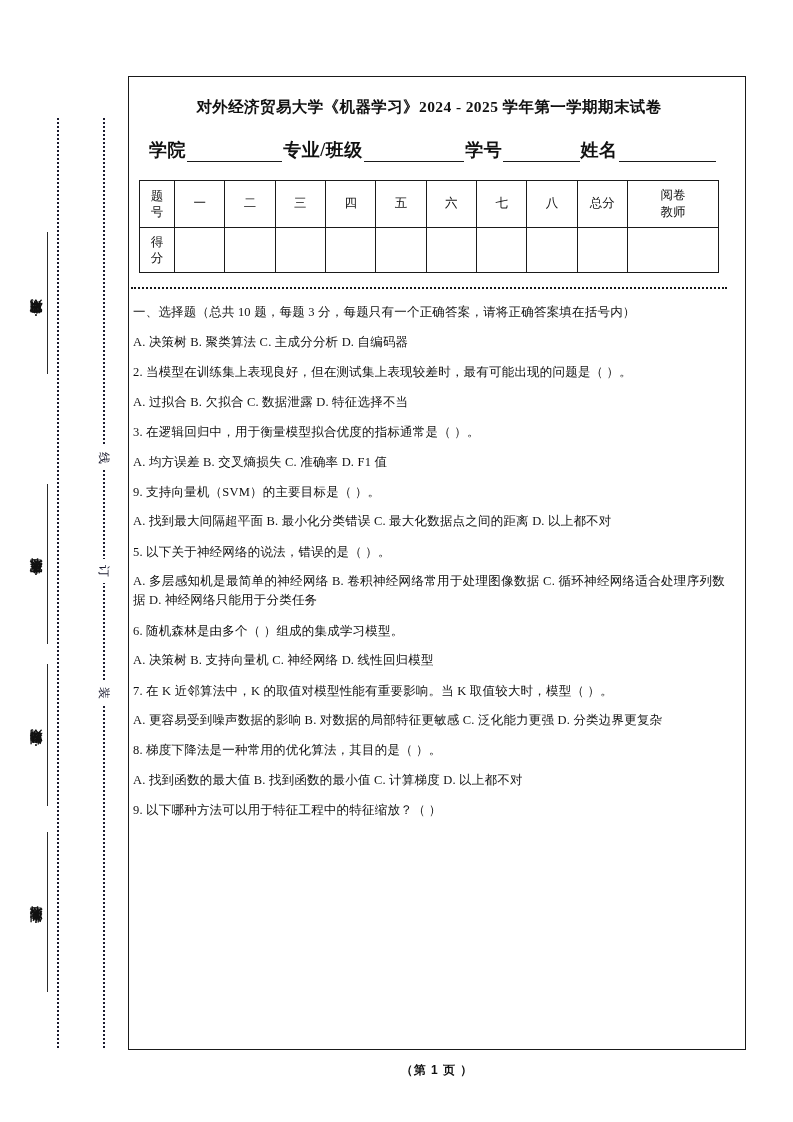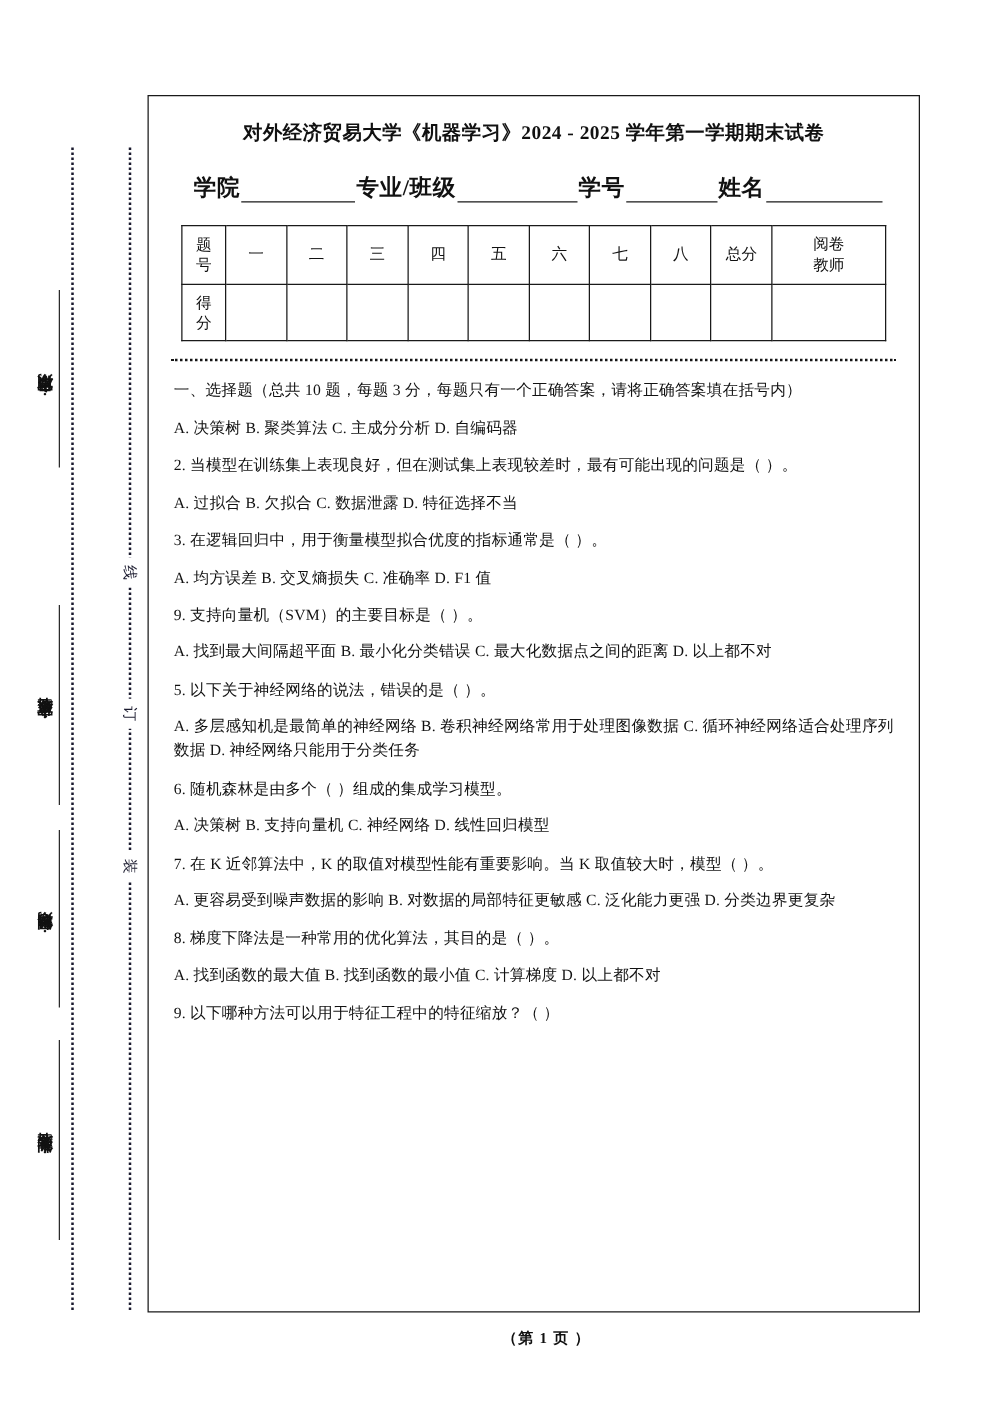--- a/index.html
+++ b/index.html
@@ -75,27 +75,27 @@
   .vrule {
     position: absolute;
     left: 47px;
     width: 0;
     border-left: 1px solid #2b2b2b;
   }
 
   
   .exam-box {
     position: absolute;
-    left: 118px;
+    left: 128px;
     top: 76px;
     width: 618px;
     height: 974px;
     border: 1.6px solid #1a1a1a;
     box-sizing: border-box;
-    padding: 14px 18px 0 18px;
+    padding: 14px 18px 0 2px;
   }
 
   .paper-title {
     text-align: center;
     font-size: 15.5px;
     font-weight: bold;
     line-height: 1.85;
     letter-spacing: 0.4px;
     margin: 2px 6px 0 6px;
     font-family: "Liberation Serif", "DejaVu Serif", serif;
@@ -188,21 +188,21 @@
   
   .page-footer {
     position: absolute;
     left: 128px;
     top: 1062px;
     width: 618px;
     text-align: center;
     font-size: 12px;
     font-weight: bold;
     letter-spacing: 1px;
-    font-family: Liberation Serif, serif;
+    font-family: Liberation Sans, sans-serif;
   }
 </style>
 </head>
 <body>
 
 <div class="margin-zone">
 
   <div class="dotted-vline v1"></div>
   <div class="dotted-vline v2"></div>
 

